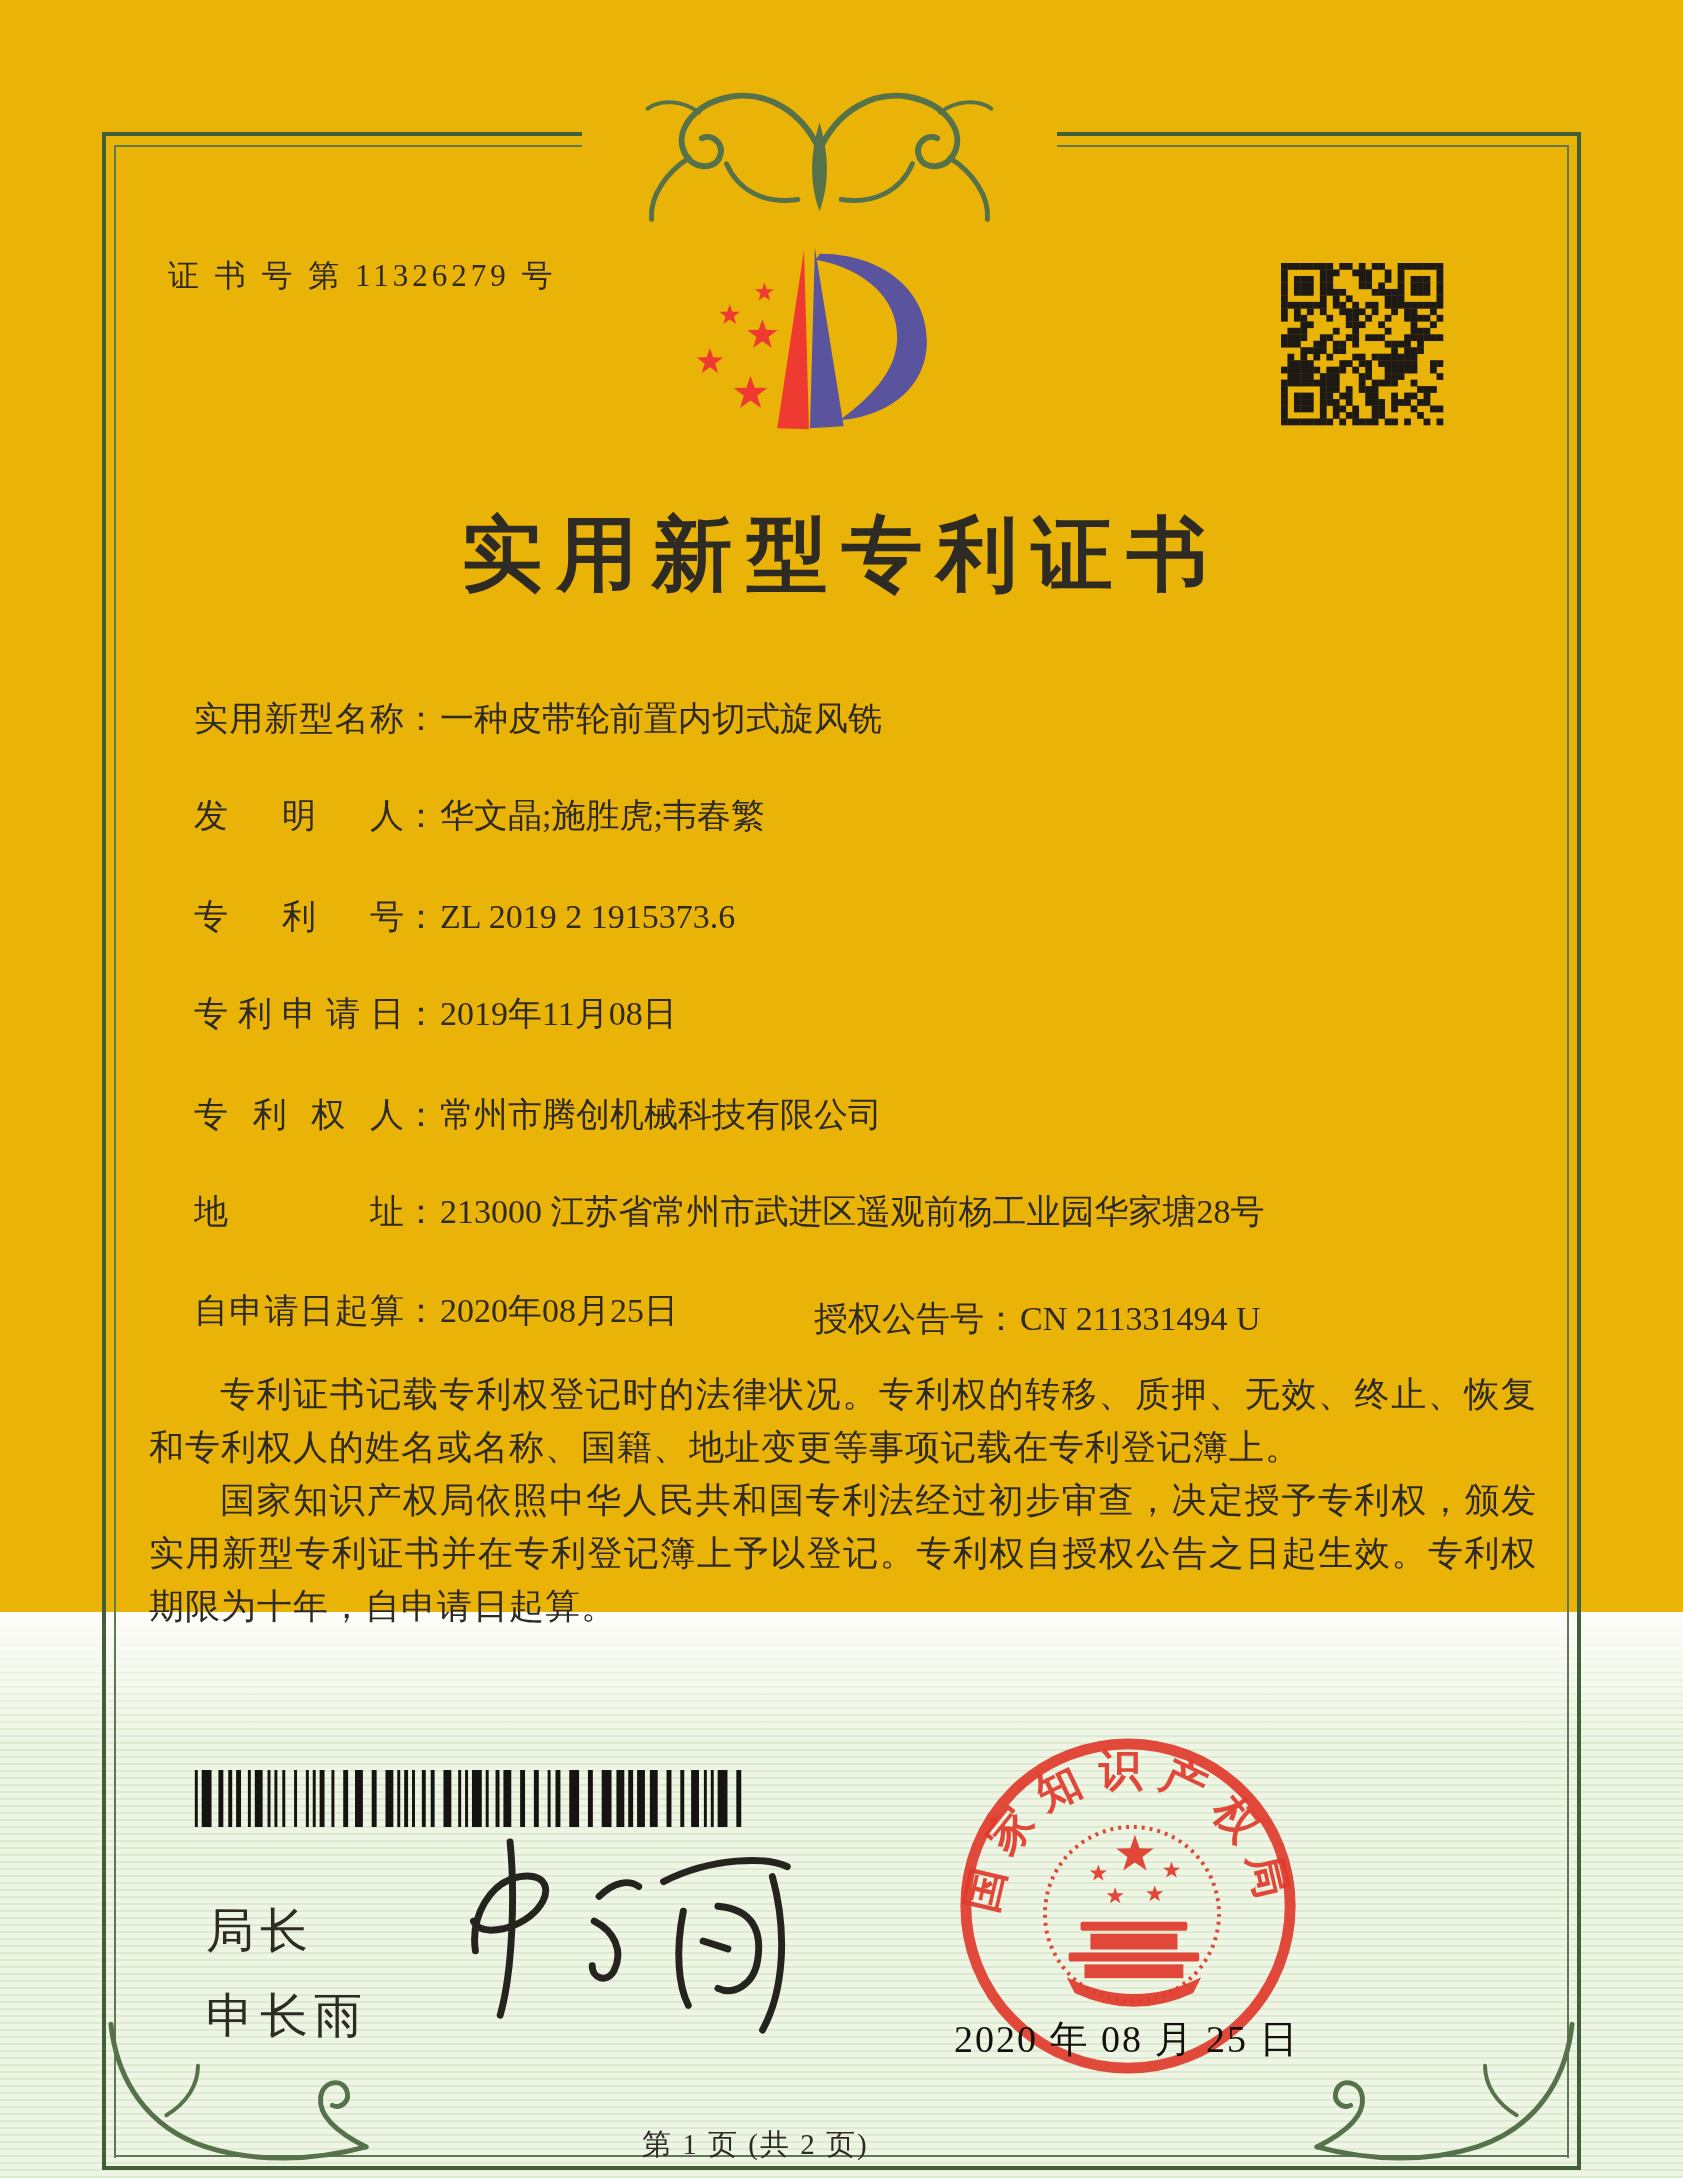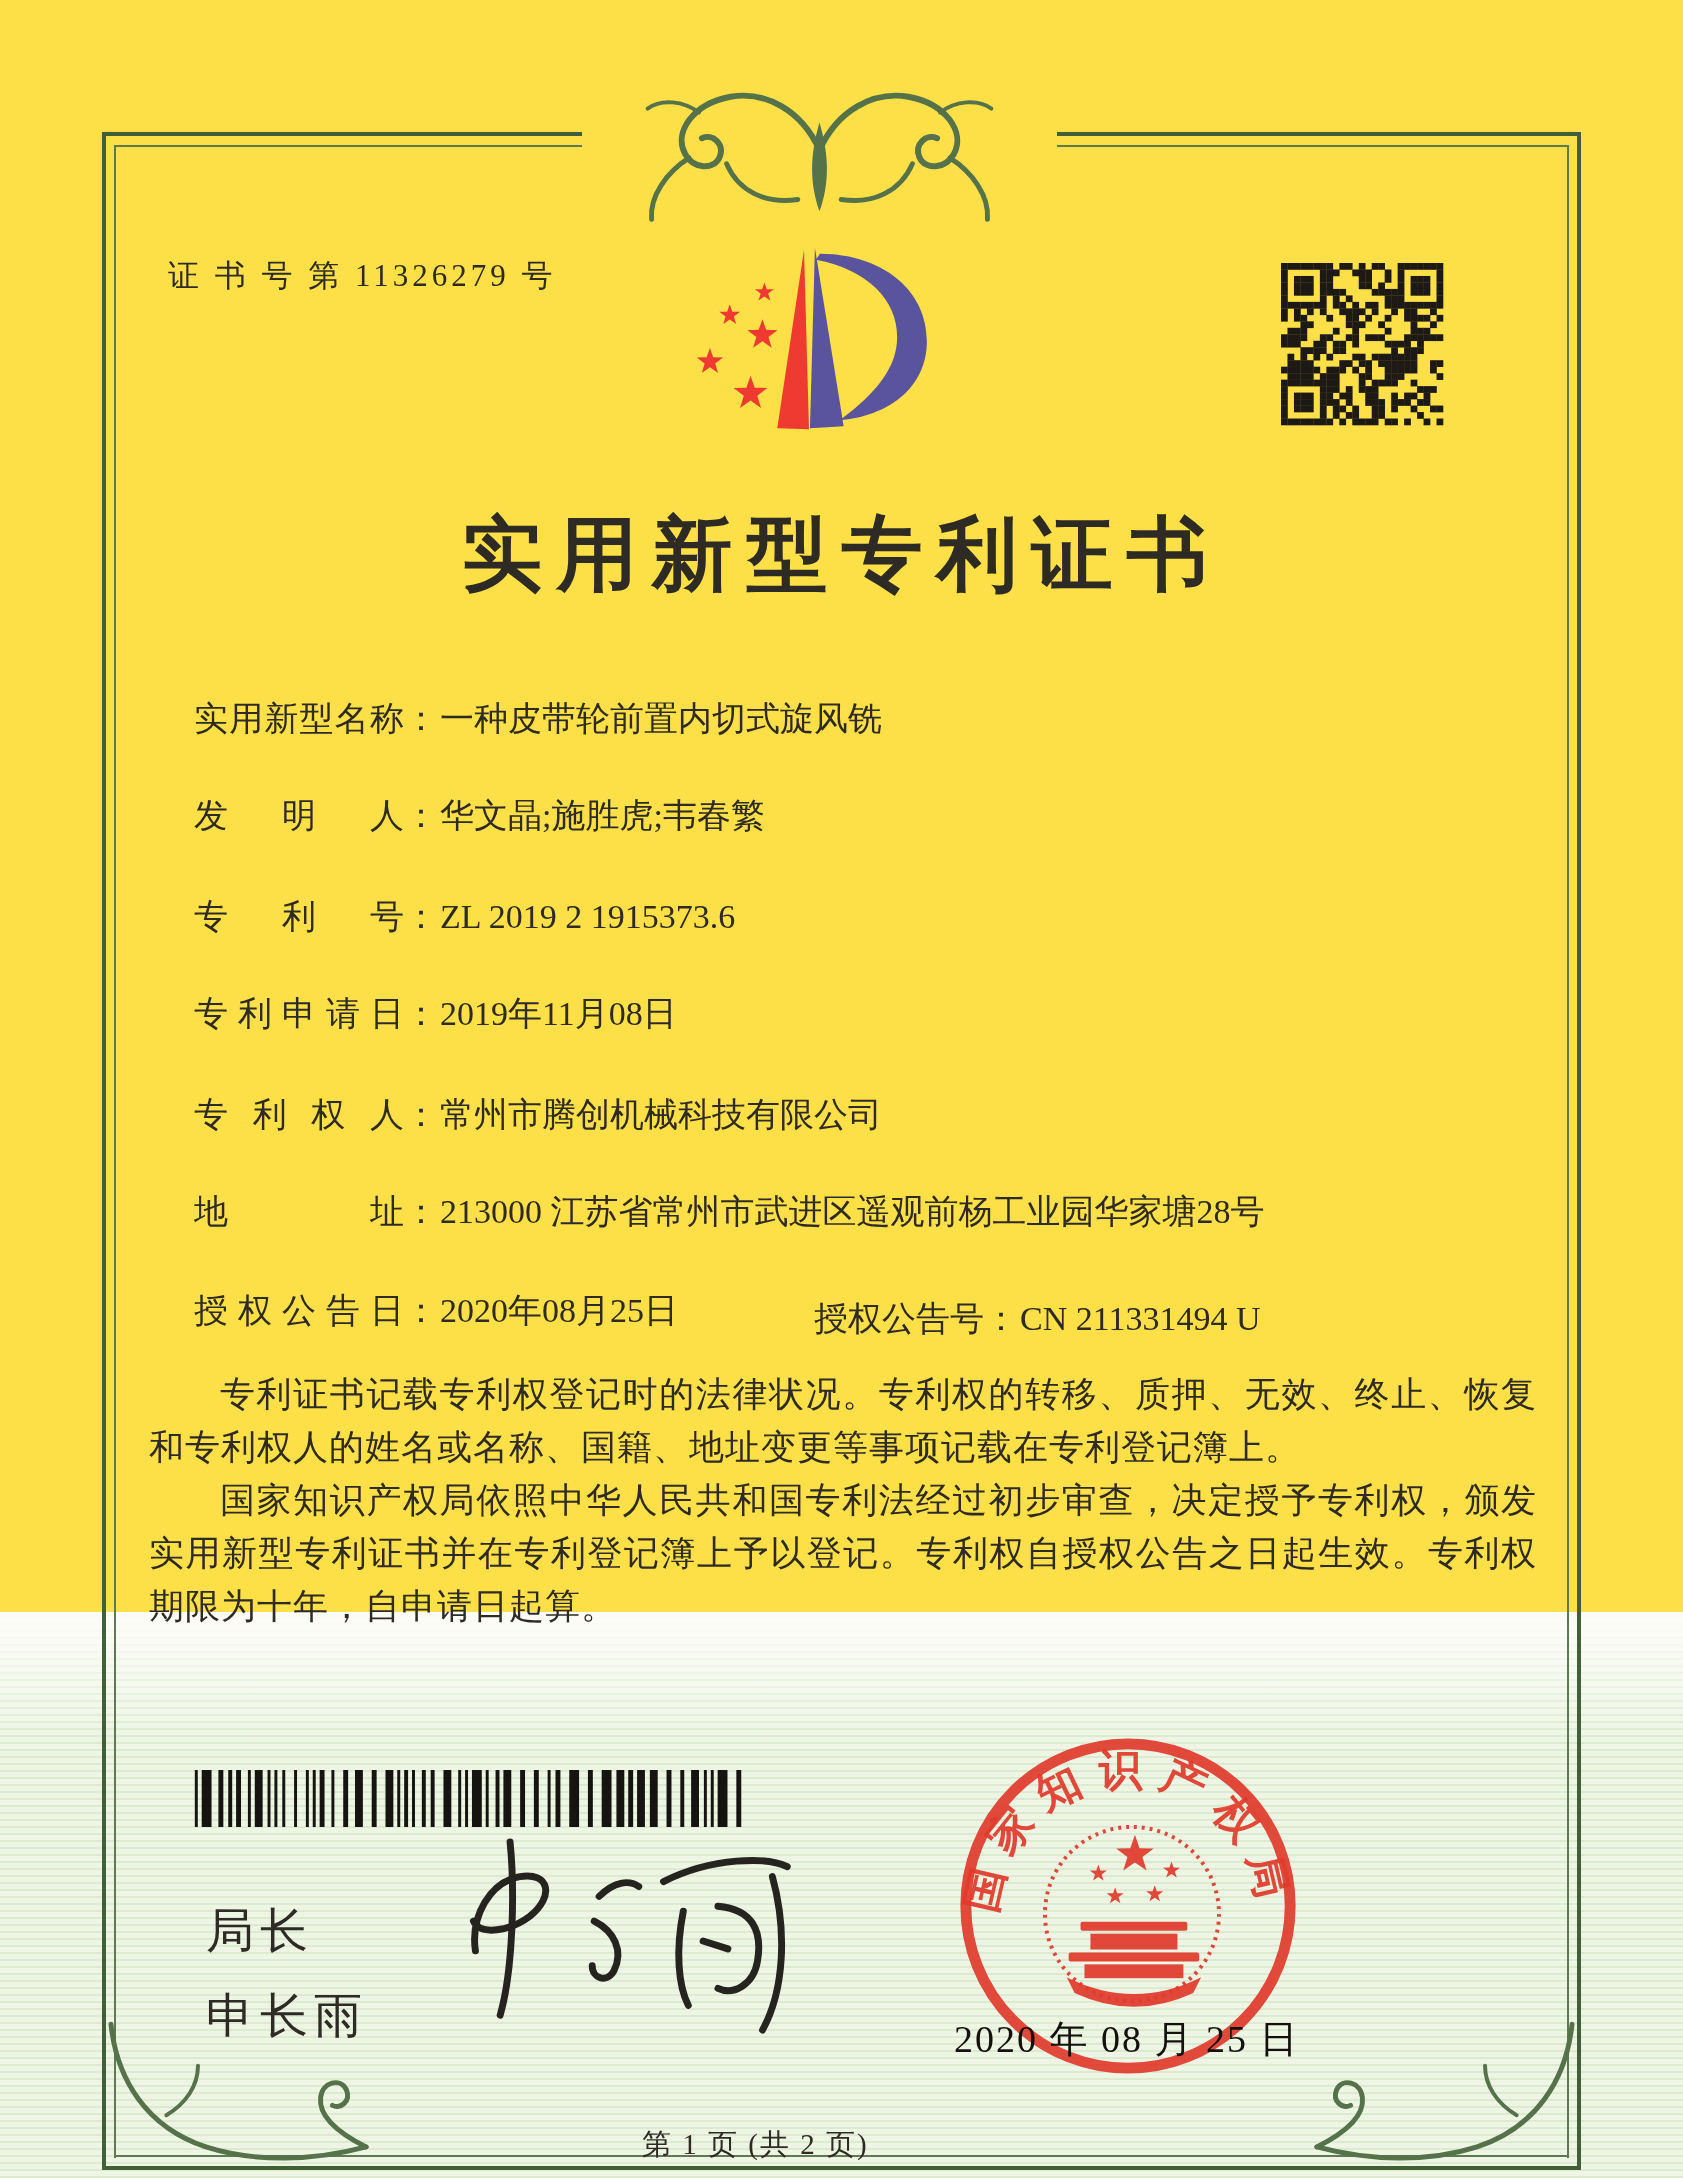--- a/index.html
+++ b/index.html
@@ -1,16 +1,16 @@
 <!DOCTYPE html>
 <html><head>
 <meta charset="utf-8">
 <style>
   html,body{margin:0;padding:0;background:#888;}
-  .page{position:relative;width:1683px;height:2178px;background:#fde047;overflow:hidden;
+  .page{position:relative;width:1683px;height:2178px;background:#eab308;overflow:hidden;
         font-family:"Liberation Serif","DejaVu Serif",serif;color:#2e2a24;}
   
   .green-band{position:absolute;left:0;top:1612px;width:1683px;height:566px;
       background:repeating-linear-gradient(0deg,#dcead0 0px,#dcead0 2px,#eef5e5 2px,#eef5e5 7px);}
   .green-band::before{content:"";position:absolute;left:0;top:0;width:100%;height:129px;
       background:linear-gradient(#fdfdf9,rgba(253,253,249,0));}
   
   .fl{position:absolute;background:#41603a;}
   .fl.thin{background:#5d7a52;}
   
@@ -451,21 +451,21 @@
   <div class="row" style="top:991px">
     <span class="flabel">专利申请日</span><span class="fcolon">：</span><span class="fvalue">2019年11月08日</span>
   </div>
   <div class="row" style="top:1092px">
     <span class="flabel">专利权人</span><span class="fcolon">：</span><span class="fvalue">常州市腾创机械科技有限公司</span>
   </div>
   <div class="row" style="top:1189px">
     <span class="flabel">地址</span><span class="fcolon">：</span><span class="fvalue">213000 江苏省常州市武进区遥观前杨工业园华家塘28号</span>
   </div>
   <div class="row" style="top:1288px">
-    <span class="flabel">授权公告日</span><span class="fcolon">：</span><span class="fvalue">2020年08月25日</span>
+    <span class="flabel">自申请日起算</span><span class="fcolon">：</span><span class="fvalue">2020年08月25日</span>
   </div>
   <div class="row right" style="top:1288px">
     <span class="flabel compact">授权公告号</span><span class="fcolon">：</span><span class="fvalue">CN 211331494 U</span>
   </div>
 
   <div class="body-text">
     <p>专利证书记载专利权登记时的法律状况。专利权的转移、质押、无效、终止、恢复和专利权人的姓名或名称、国籍、地址变更等事项记载在专利登记簿上。</p>
     <p>国家知识产权局依照中华人民共和国专利法经过初步审查，决定授予专利权，颁发实用新型专利证书并在专利登记簿上予以登记。专利权自授权公告之日起生效。专利权期限为十年，自申请日起算。</p>
   </div>
 

